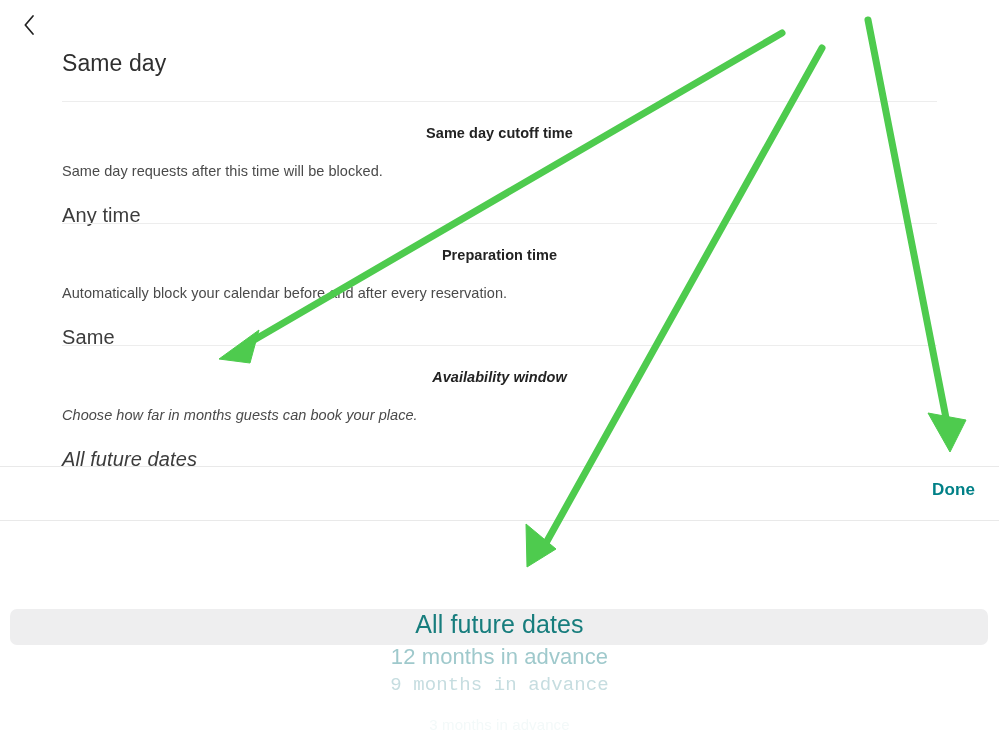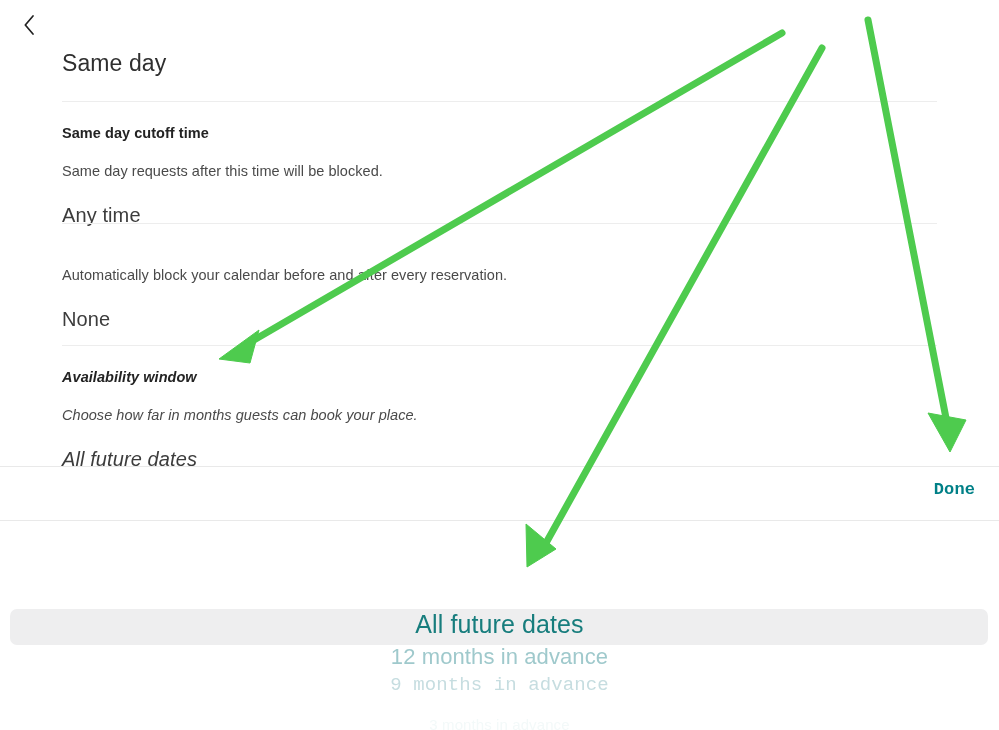--- a/index.html
+++ b/index.html
@@ -72,20 +72,21 @@
     position: absolute;
     left: 62px;
     width: 875px;
   }
   .row-label {
     font-size: 14.5px;
     font-weight: bold;
     color: #232323;
     letter-spacing: 0.05px;
     line-height: 18px;
+    text-align: center;
   }
   .row-desc {
     margin-top: 20px;
     font-size: 14.5px;
     font-weight: 400;
     color: #4a4a4a;
     letter-spacing: 0.05px;
     line-height: 18px;
   }
   .row-value {
@@ -111,21 +112,21 @@
     right: 24px;
     top: 13px;
     font-size: 17px;
     font-weight: bold;
     color: #008087;
     letter-spacing: 0.1px;
     cursor: pointer;
     background: none;
     border: none;
     padding: 0;
-    font-family: Liberation Mono, monospace;
+    font-family: Liberation Sans, sans-serif;
   }
 
   
   .picker {
     position: absolute;
     left: 0;
     top: 524px;
     width: 999px;
     height: 206px;
     background: #ffffff;
@@ -212,22 +213,23 @@
 
     <div class="row" style="top:124px;">
       <div class="row-label">Same day cutoff time</div>
       <div class="row-desc">Same day requests after this time will be blocked.</div>
       <div class="row-value">Any time</div>
     </div>
 
     <div class="hr-inset" style="top:223px;"></div>
 
     <div class="row" style="top:246px;">
+      <div class="row-label">Preparation time</div>
       <div class="row-desc">Automatically block your calendar before and after every reservation.</div>
-      <div class="row-value">None</div>
+      <div class="row-value">Same</div>
     </div>
 
     <div class="hr-inset" style="top:345px;"></div>
 
     <div class="row" style="top:368px;font-style:italic;">
       <div class="row-label">Availability window</div>
       <div class="row-desc">Choose how far in months guests can book your place.</div>
       <div class="row-value">All future dates</div>
     </div>
   </div>

